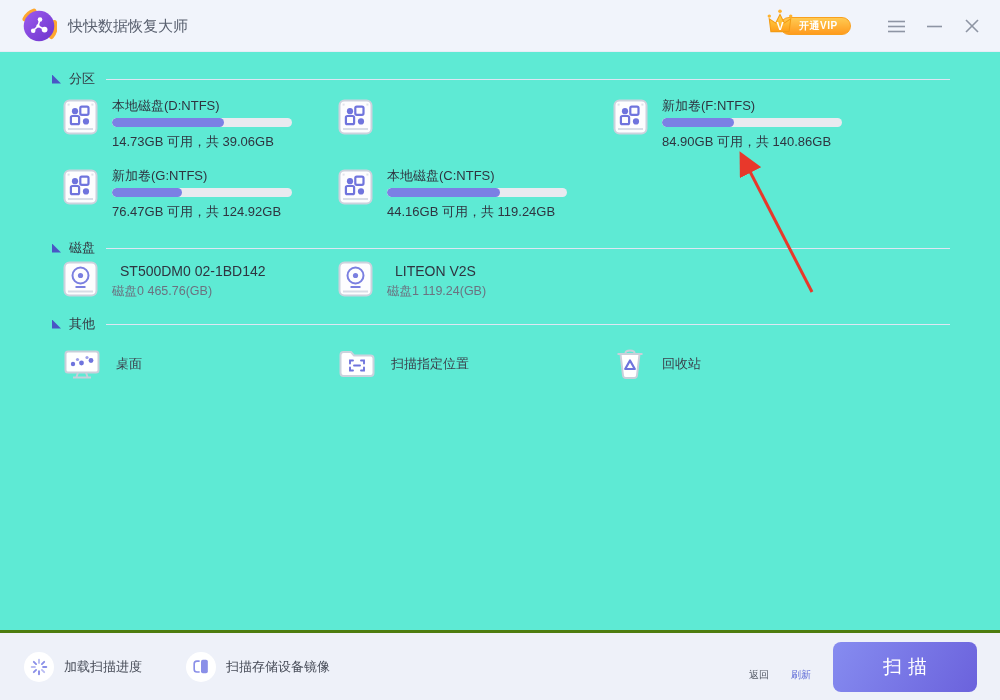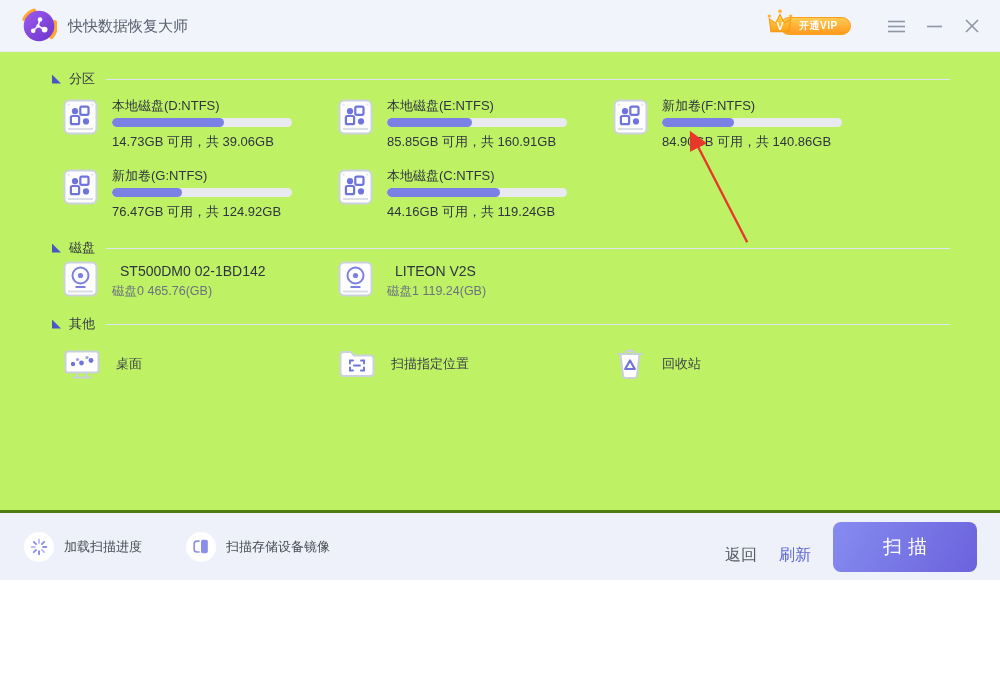--- a/index.html
+++ b/index.html
@@ -1,38 +1,38 @@
 <!DOCTYPE html>
 <html><head>
 <meta charset="utf-8">
 <style>
   * { margin:0; padding:0; box-sizing:border-box; }
   html,body { width:1000px; height:700px; }
   body { font-family:"Liberation Sans", sans-serif; background:#fff; }
-  .window { position:relative; width:1000px; height:580px; overflow:hidden; background:#fff; }
+  .window { position:relative; width:1000px; height:700px; overflow:hidden; background:#fff; }
 
   
   .topbar { position:absolute; top:0; left:0; right:0; height:52px;
             background:#f1f4fb; border-bottom:1px solid #e7ecf6; }
   .logo { position:absolute; left:21px; top:8px; width:36px; height:36px; }
   .app-title { position:absolute; left:68px; top:0; height:52px; line-height:52px;
                font-size:15px; color:#5a6170; }
   .vip-badge { position:absolute; left:766px; top:7px; width:96px; height:30px; cursor:pointer; }
   .vip-pill { position:absolute; left:14px; top:10px; height:18px; border-radius:10px;
               padding:0 12px 0 18px; display:flex; align-items:center;
               background:linear-gradient(180deg,#ffca52 0%,#ff9b1e 100%);
               border:1px solid #f9a01d; }
   .vip-pill span { font-size:10px; font-weight:bold; color:#fff; letter-spacing:.5px; }
   .vip-crown { position:absolute; left:0; top:0; width:28px; height:30px; }
   .win-controls { position:absolute; right:14px; top:12px; display:flex; gap:10px; }
   .win-btn { width:28px; height:28px; border:none; background:transparent; cursor:pointer;
              display:flex; align-items:center; justify-content:center; }
 
   
-  .main { position:absolute; top:52px; left:0; right:0; bottom:70px; background:#bef264;padding-left:30px; }
+  .main { position:absolute; top:52px; left:0; right:0; bottom:70px; background:#5eead4;padding-left:30px; }
 
   .sec-header { position:absolute; left:52px; right:50px; height:16px;
                 display:flex; align-items:center; }
   .tri { width:9px; height:9px; background:#4956c5; margin-right:8px;
          clip-path:polygon(0 0, 0 100%, 100% 100%); cursor:pointer; }
   .sec-label { font-size:13px; color:#333842; }
   .sec-line { flex:1; height:0; border-top:1px solid #dfe6f3; margin-left:11px; }
 
   .sec-header.h-part   { top:19px; }
   .sec-header.h-disk   { top:188px; }
@@ -68,21 +68,21 @@
   .footer { position:absolute; left:0; right:0; bottom:0; height:70px;
             background:#eef1f9; border-top:3px solid #4d7c0f; }
   .footer-left { position:absolute; left:24px; top:0; height:100%;
                  display:flex; align-items:center; gap:44px; }
   .tool-item { display:flex; align-items:center; gap:10px; cursor:pointer; }
   .tool-circle { width:30px; height:30px; border-radius:50%; background:#fff;
                  display:flex; align-items:center; justify-content:center; }
   .tool-label { font-size:13px; color:#474c58; }
   .footer-right { position:absolute; right:23px; top:0; height:100%;
                   display:flex; align-items:center; gap:22px; }
-  .link-btn { border:none; background:transparent; font-size:16px; cursor:pointer;
+  .link-btn { border:none; background:transparent; font-size:10px; cursor:pointer;
               font-family:"Liberation Sans", sans-serif;margin-top:17px; }
   .back-btn { color:#555b66; }
   .refresh-btn { color:#5c68d6; }
   .scan-btn { width:144px; height:50px; border:none; border-radius:8px; cursor:pointer;
               background:linear-gradient(120deg,#868cf0 0%,#6b62dc 100%);
               color:#fff; font-size:19px; letter-spacing:6px; text-indent:6px;
               font-family:"Liberation Sans", sans-serif; }
 </style>
 </head>
 <body>
@@ -241,27 +241,20 @@
           <div class="part-bar">
               <div class="part-fill" style="width: 62%;"></div>
             </div>
           <div class="part-detail">14.73GB 可用，共 39.06GB</div>
         </div>
       </div>
       <div class="part-item">
         <svg class="drive-svg">
             <use href="#sym-partition"></use>
           </svg>
-        <div>
-          <div class="part-name">本地磁盘(E:NTFS)</div>
-          <div class="part-bar">
-              <div class="part-fill" style="width: 47%;"></div>
-            </div>
-          <div class="part-detail">85.85GB 可用，共 160.91GB</div>
-        </div>
       </div>
       <div class="part-item">
         <svg class="drive-svg">
             <use href="#sym-partition"></use>
           </svg>
         <div>
           <div class="part-name">新加卷(F:NTFS)</div>
           <div class="part-bar">
               <div class="part-fill" style="width: 40%;"></div>
             </div>

